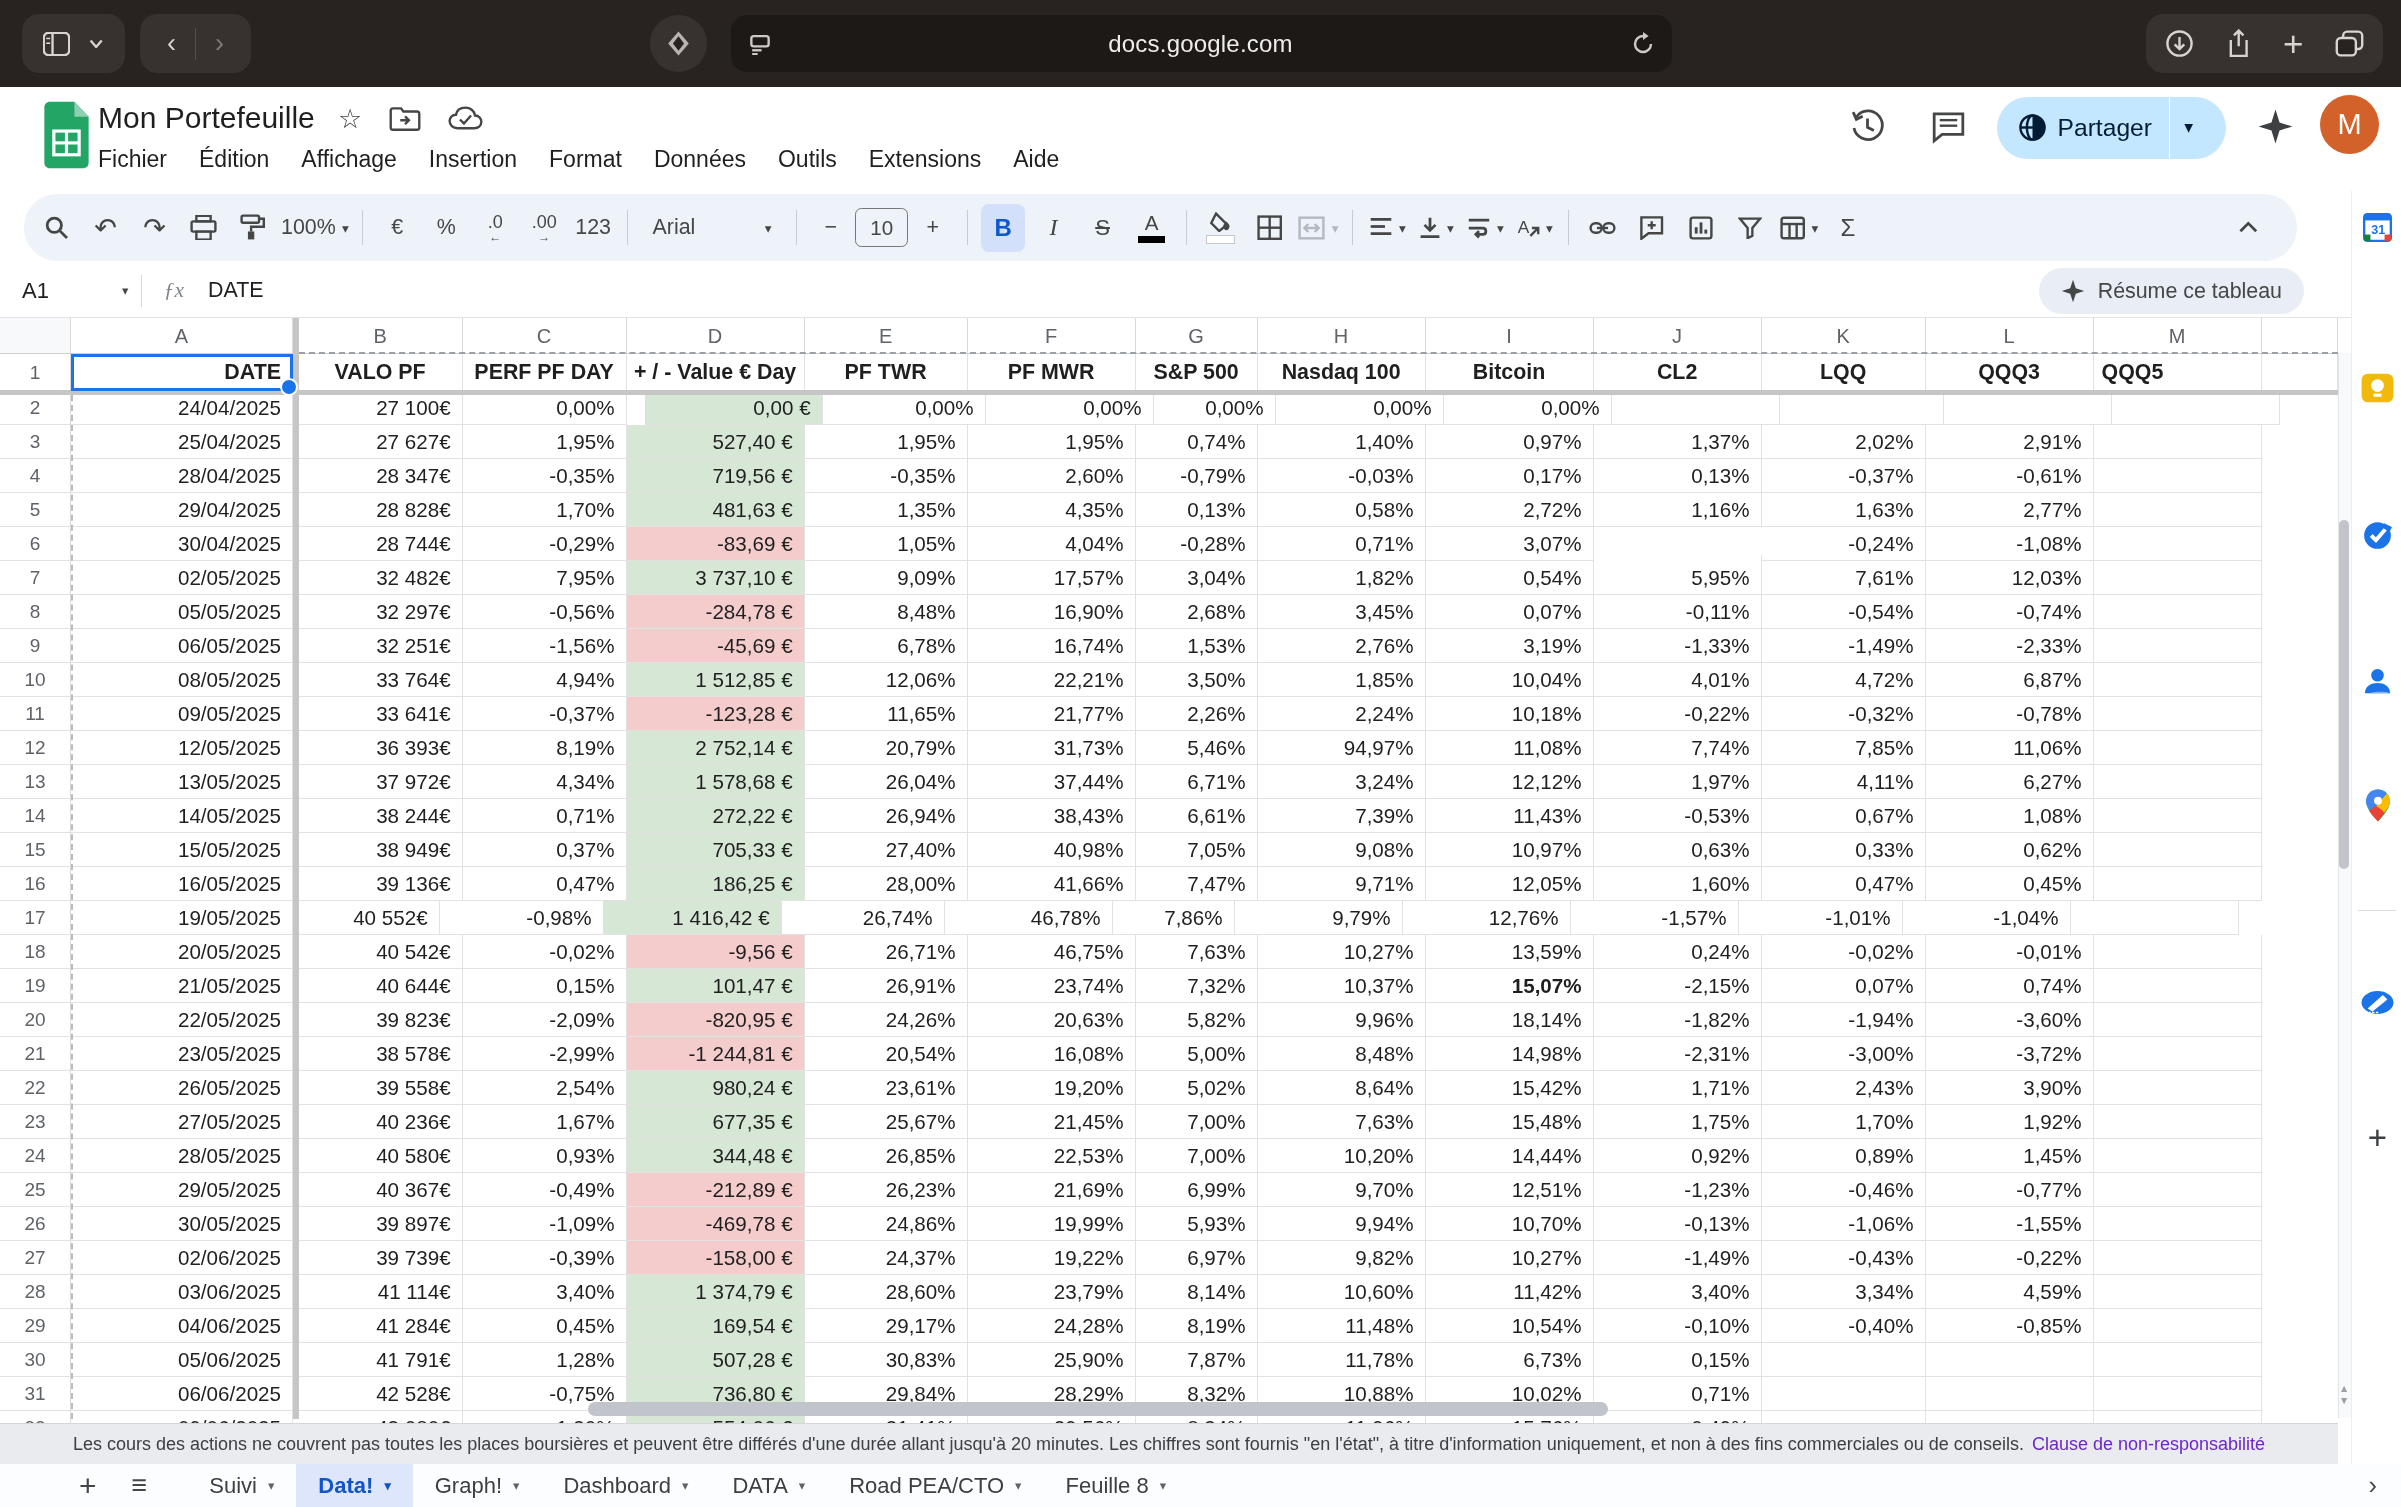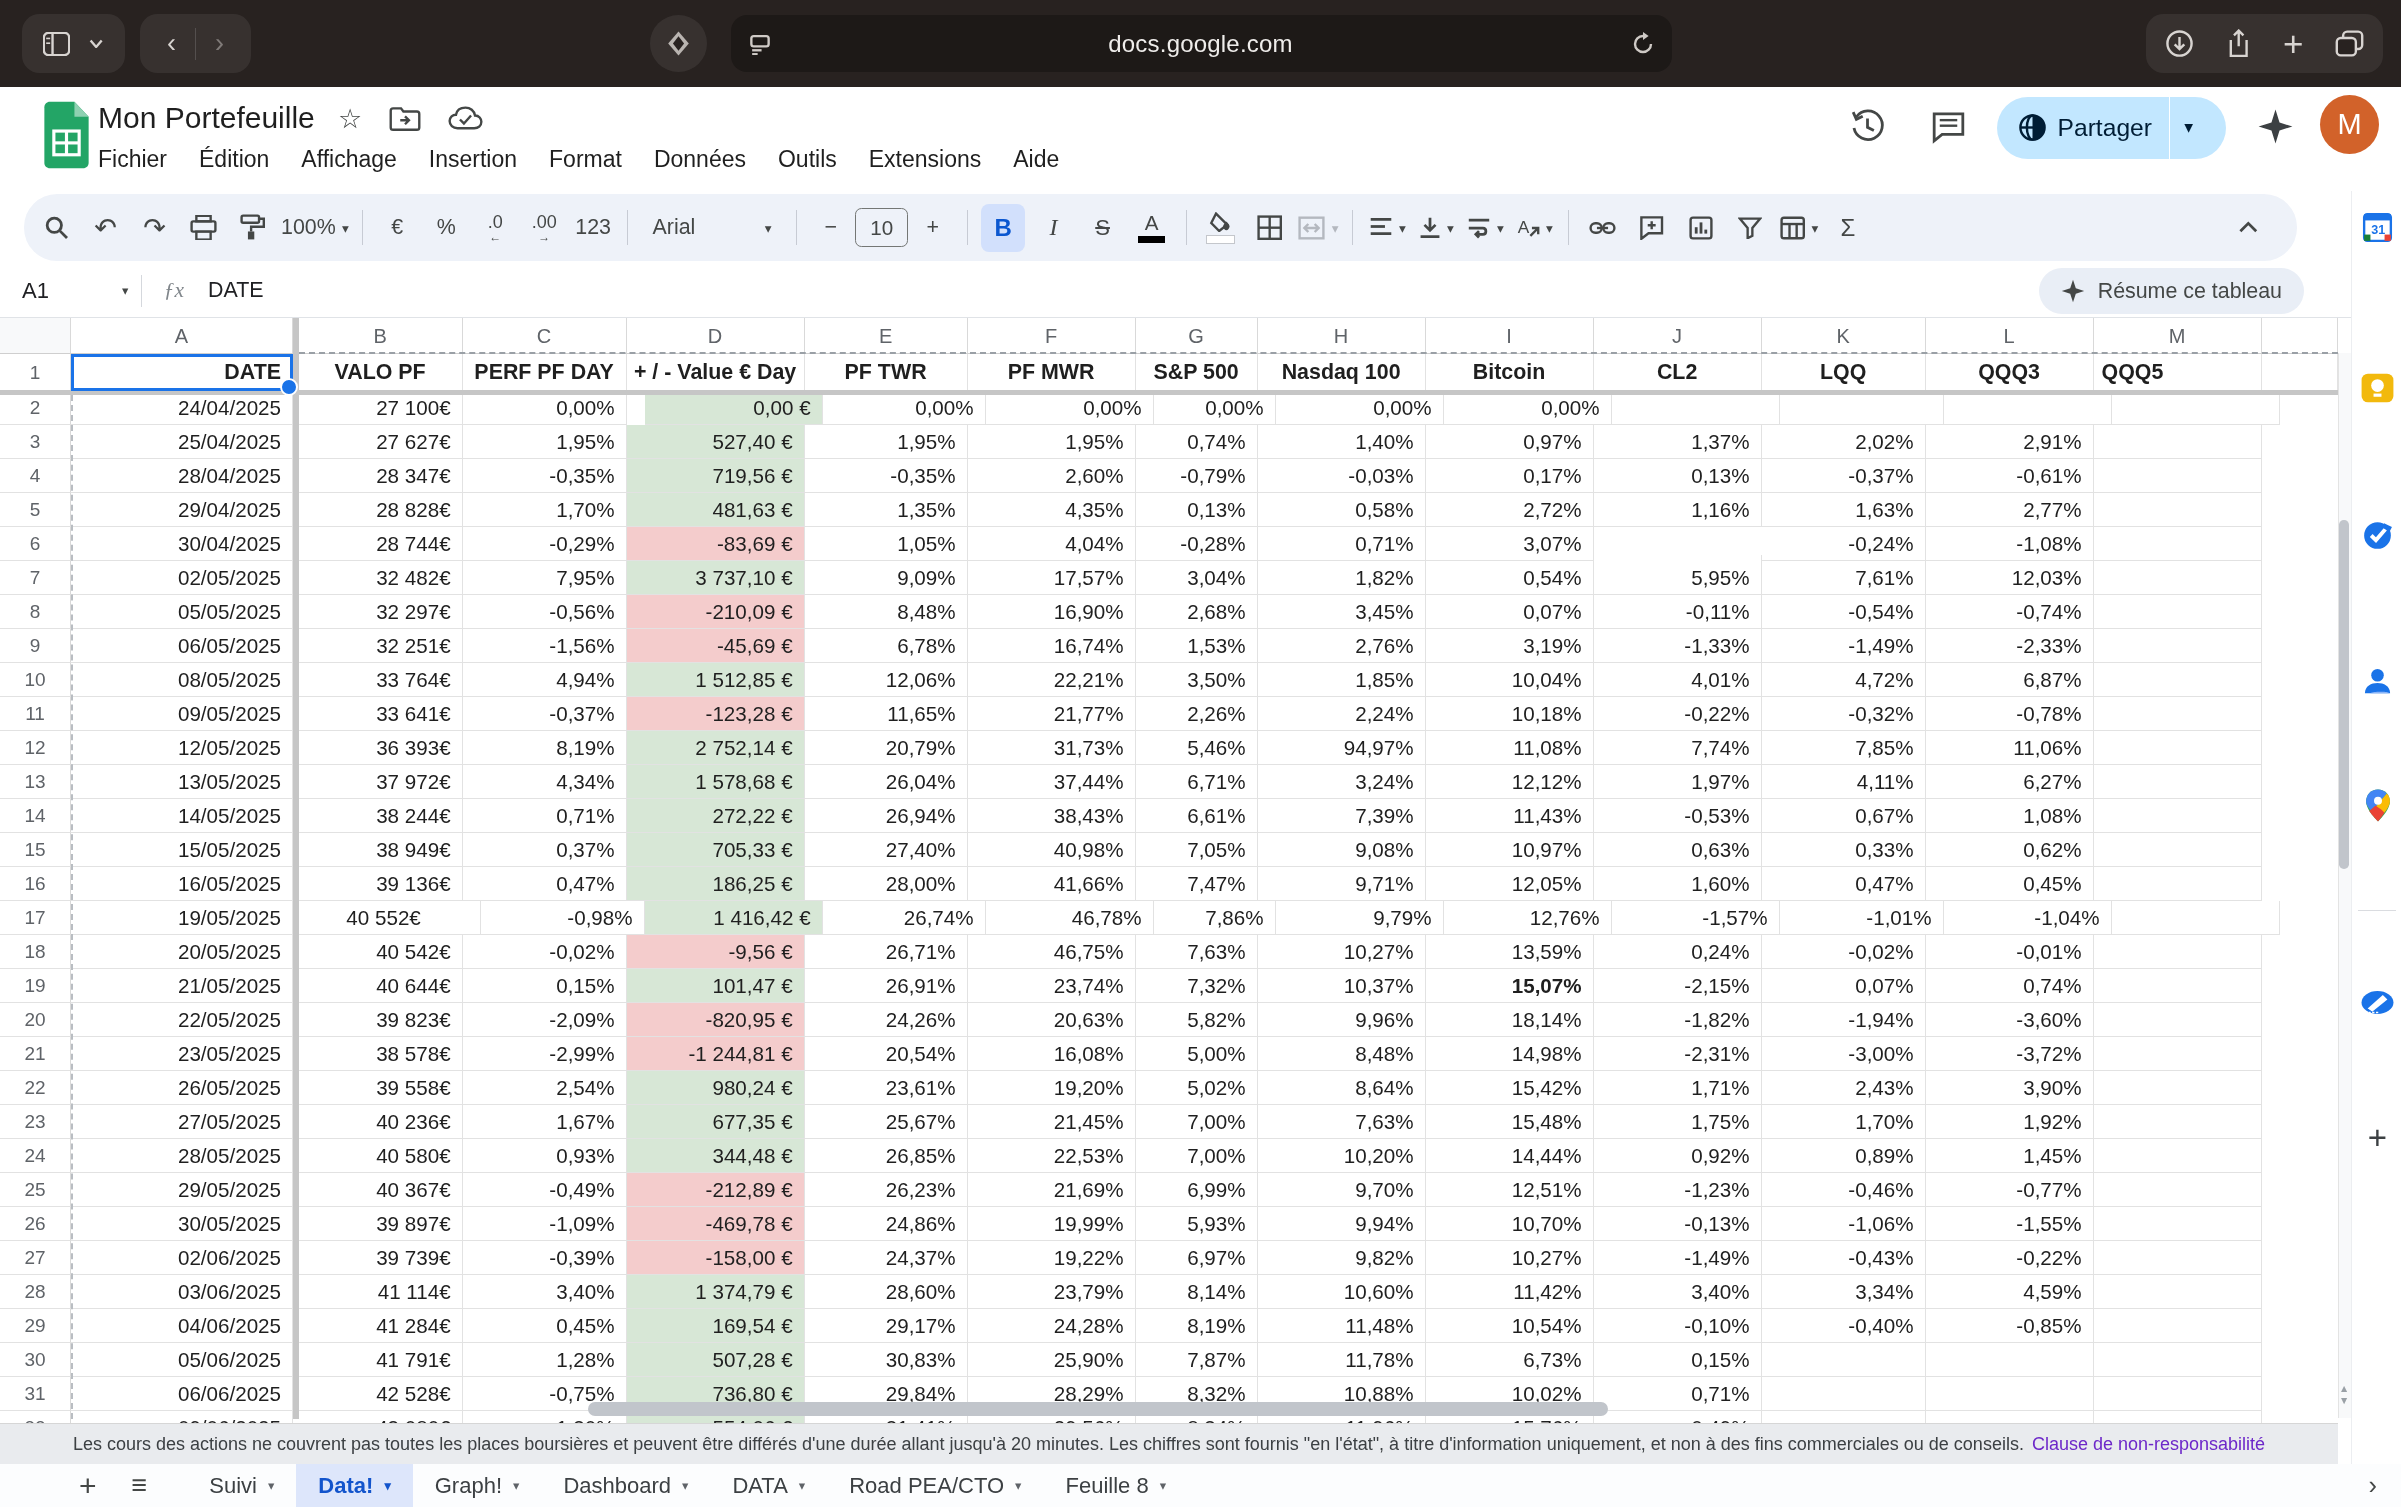--- a/index.html
+++ b/index.html
@@ -561,21 +561,21 @@
           <div class="cell r" style="width: 164px; height: 34px; line-height: 34px;">7,61%</div>
           <div class="cell r" style="width: 168px; height: 34px; line-height: 34px;">12,03%</div>
           <div class="cell r" style="width: 168px; height: 34px; line-height: 34px;"></div>
         </div>
         <div class="band" style="height: 34px; overflow: hidden;">
           <div class="gut" style="height: 34px; line-height: 34px;">8</div>
           <div class="cell r" style="width: 222px; height: 34px; line-height: 34px;">05/05/2025</div>
           <div class="spacer7"></div>
           <div class="cell r" style="width: 164px; height: 34px; line-height: 34px;">32 297€</div>
           <div class="cell r" style="width: 164px; height: 34px; line-height: 34px;">-0,56%</div>
-          <div class="cell r neg" style="width: 178px; height: 34px; line-height: 34px;">-210,09 €</div>
+          <div class="cell r neg" style="width: 178px; height: 34px; line-height: 34px;">-284,78 €</div>
           <div class="cell r" style="width: 163px; height: 34px; line-height: 34px;">8,48%</div>
           <div class="cell r" style="width: 168px; height: 34px; line-height: 34px;">16,90%</div>
           <div class="cell r" style="width: 122px; height: 34px; line-height: 34px;">2,68%</div>
           <div class="cell r" style="width: 168px; height: 34px; line-height: 34px;">3,45%</div>
           <div class="cell r" style="width: 168px; height: 34px; line-height: 34px;">0,07%</div>
           <div class="cell r" style="width: 168px; height: 34px; line-height: 34px;">-0,11%</div>
           <div class="cell r" style="width: 164px; height: 34px; line-height: 34px;">-0,54%</div>
           <div class="cell r" style="width: 168px; height: 34px; line-height: 34px;">-0,74%</div>
           <div class="cell r" style="width: 168px; height: 34px; line-height: 34px;"></div>
         </div>
@@ -712,21 +712,21 @@
           <div class="cell r" style="width: 168px; height: 34px; line-height: 34px;">12,05%</div>
           <div class="cell r" style="width: 168px; height: 34px; line-height: 34px;">1,60%</div>
           <div class="cell r" style="width: 164px; height: 34px; line-height: 34px;">0,47%</div>
           <div class="cell r" style="width: 168px; height: 34px; line-height: 34px;">0,45%</div>
           <div class="cell r" style="width: 168px; height: 34px; line-height: 34px;"></div>
         </div>
         <div class="band" style="height: 34px; overflow: hidden;">
           <div class="gut" style="height: 34px; line-height: 34px;">17</div>
           <div class="cell r" style="width: 222px; height: 34px; line-height: 34px;">19/05/2025</div>
           <div class="spacer7"></div>
-          <div class="cell r" style="width: 182px; height: 34px; line-height: 34px; text-align: center;">40 552€</div>
+          <div class="cell r" style="width: 141px; height: 34px; line-height: 34px;">40 552€</div>
           <div class="cell r" style="width: 164px; height: 34px; line-height: 34px;">-0,98%</div>
           <div class="cell r pos" style="width: 178px; height: 34px; line-height: 34px;">1 416,42 €</div>
           <div class="cell r" style="width: 163px; height: 34px; line-height: 34px;">26,74%</div>
           <div class="cell r" style="width: 168px; height: 34px; line-height: 34px;">46,78%</div>
           <div class="cell r" style="width: 122px; height: 34px; line-height: 34px;">7,86%</div>
           <div class="cell r" style="width: 168px; height: 34px; line-height: 34px;">9,79%</div>
           <div class="cell r" style="width: 168px; height: 34px; line-height: 34px;">12,76%</div>
           <div class="cell r" style="width: 168px; height: 34px; line-height: 34px;">-1,57%</div>
           <div class="cell r" style="width: 164px; height: 34px; line-height: 34px;">-1,01%</div>
           <div class="cell r" style="width: 168px; height: 34px; line-height: 34px;">-1,04%</div>

